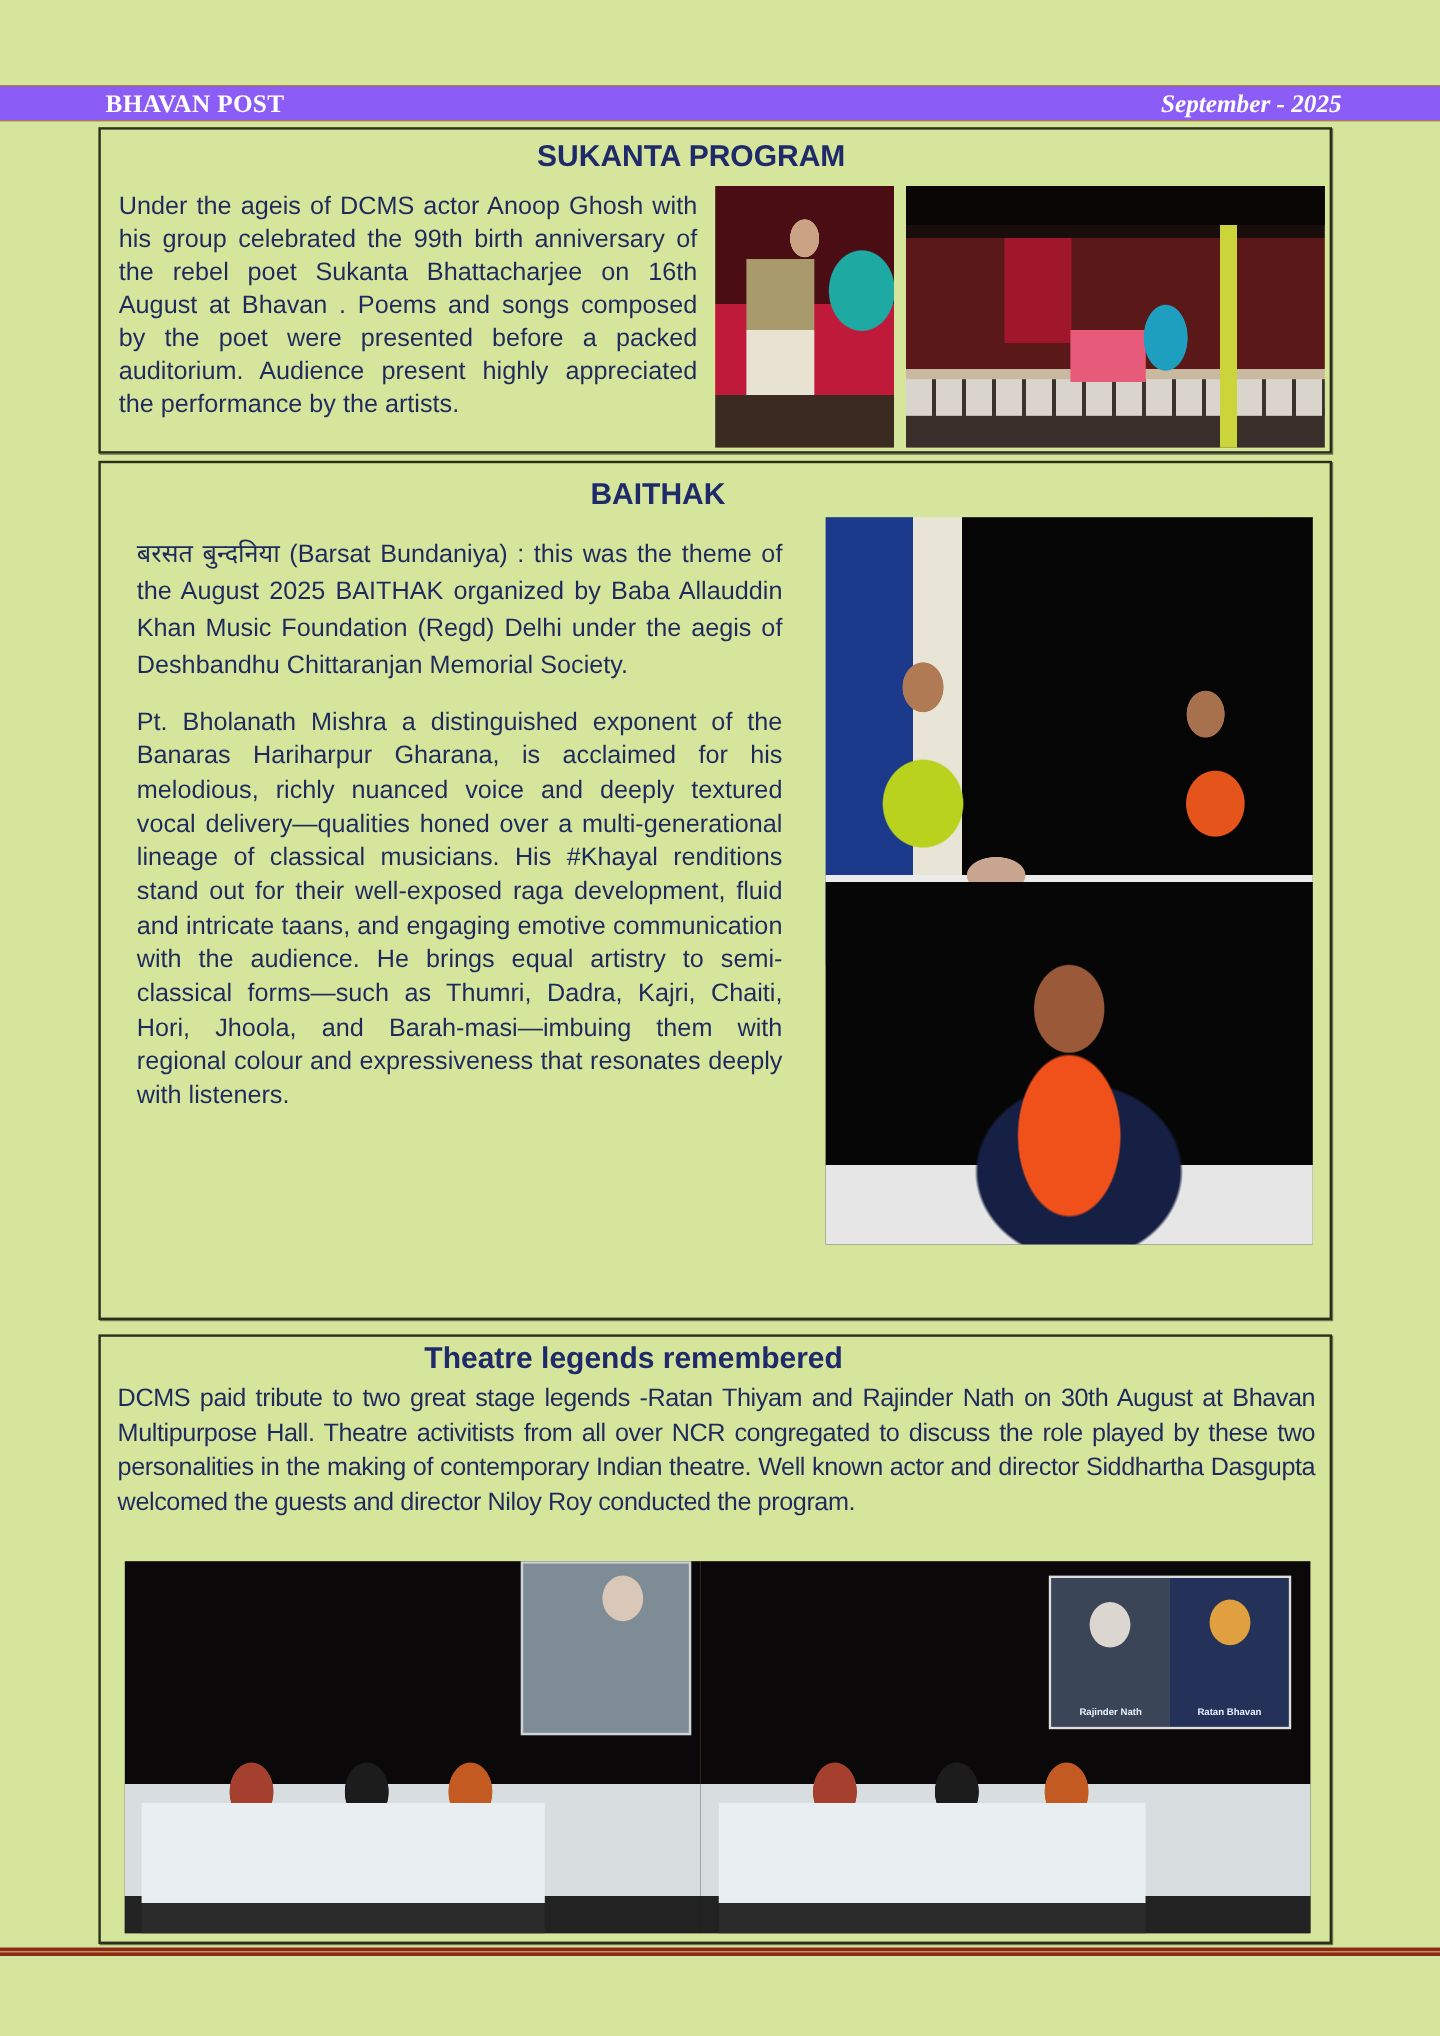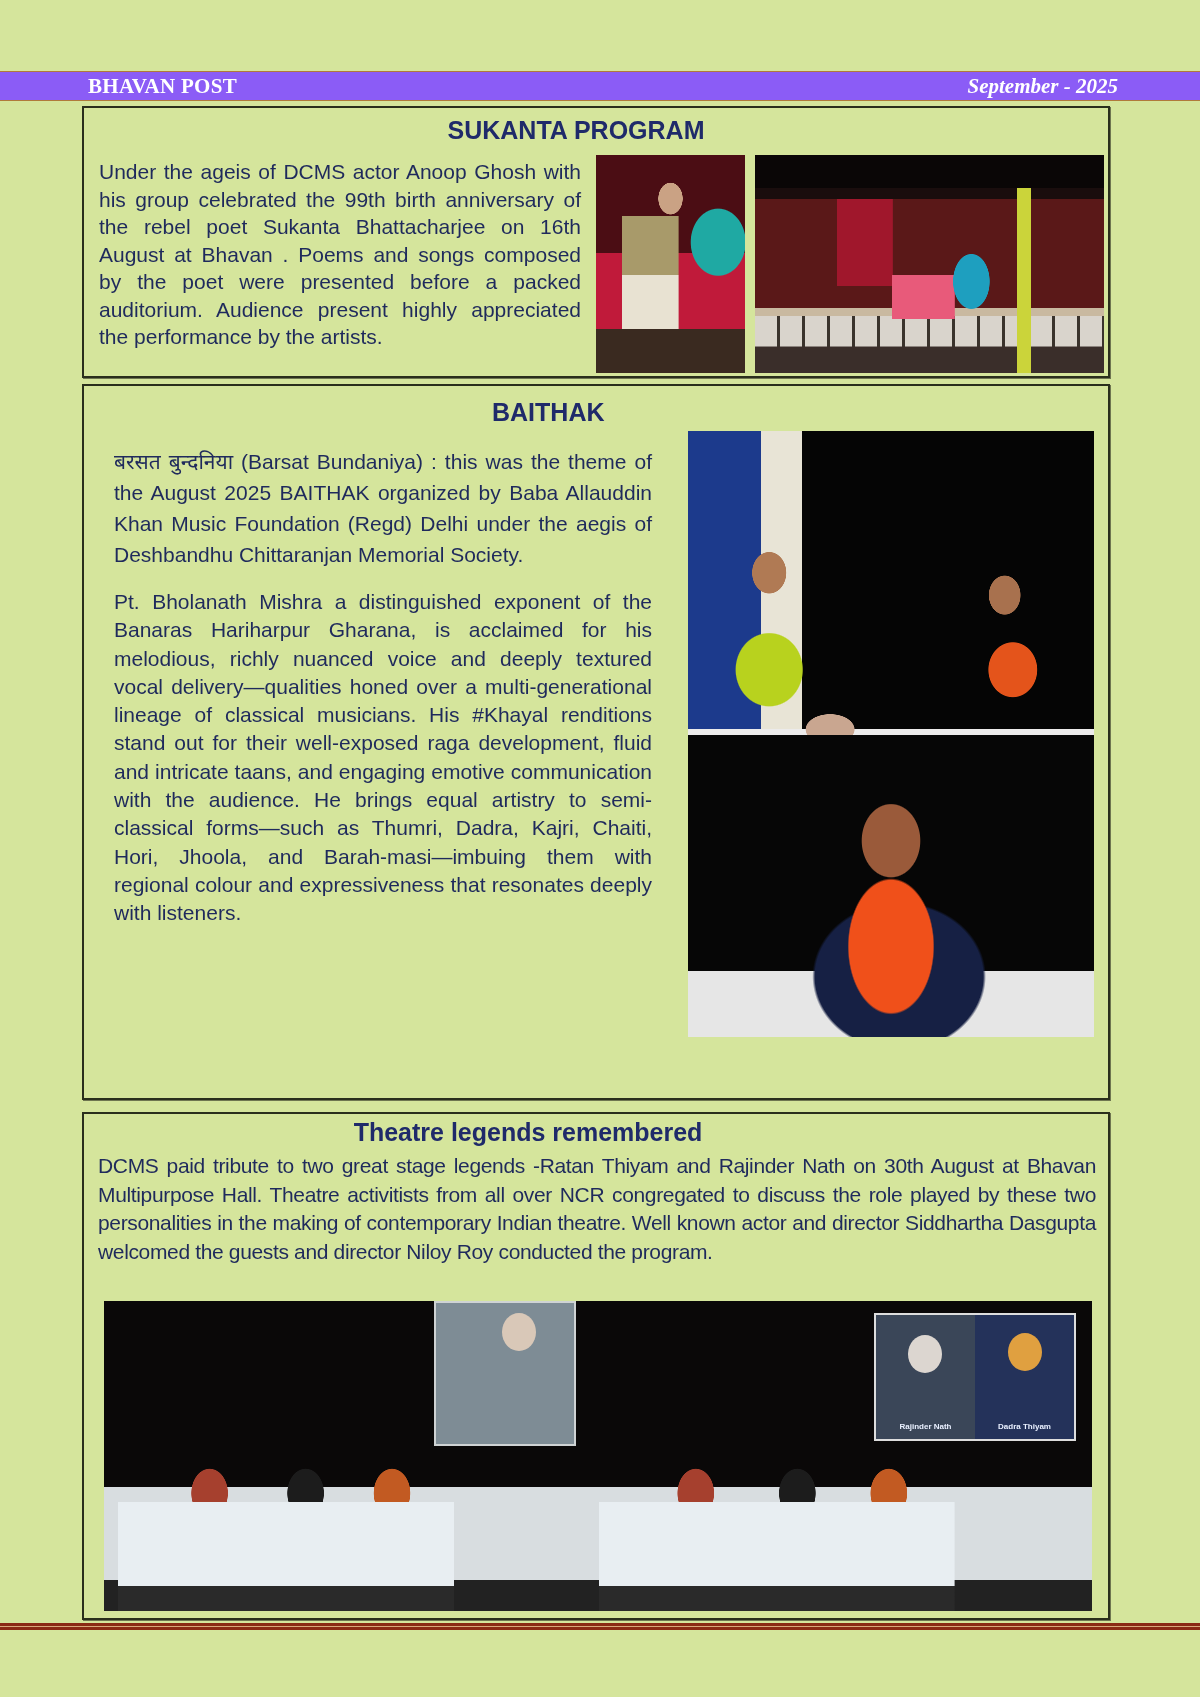--- a/index.html
+++ b/index.html
@@ -144,18 +144,18 @@
   <div class="photo ph-theatre1" style="left:20px; top:187px; width:480px; height:310px;">
     <div class="screen" style="left:330px; top:0; width:142px; height:145px; background:#7e8c95;">
       <div class="face" style="left:66px; top:10px; background:#d9c8b8;"></div>
     </div>
   </div>
   <div class="photo ph-theatre2" style="left:500px; top:187px; width:508px; height:310px;">
     <div class="screen s2" style="left:290px; top:12px; width:202px; height:128px;">
       <div class="face" style="left:32px; top:20px; background:#dcd6d0;"></div>
       <div class="face" style="left:132px; top:18px; background:#e0a040;"></div>
       <span class="cap" style="left:0;">Rajinder Nath</span>
-      <span class="cap" style="left:50%;">Dadra Thiyam</span>
+      <span class="cap" style="left:50%;">Ratan Bhavan</span>
     </div>
   </div>
 </section>
 
 <div class="footer-rule"></div>
 
 </body></html>

